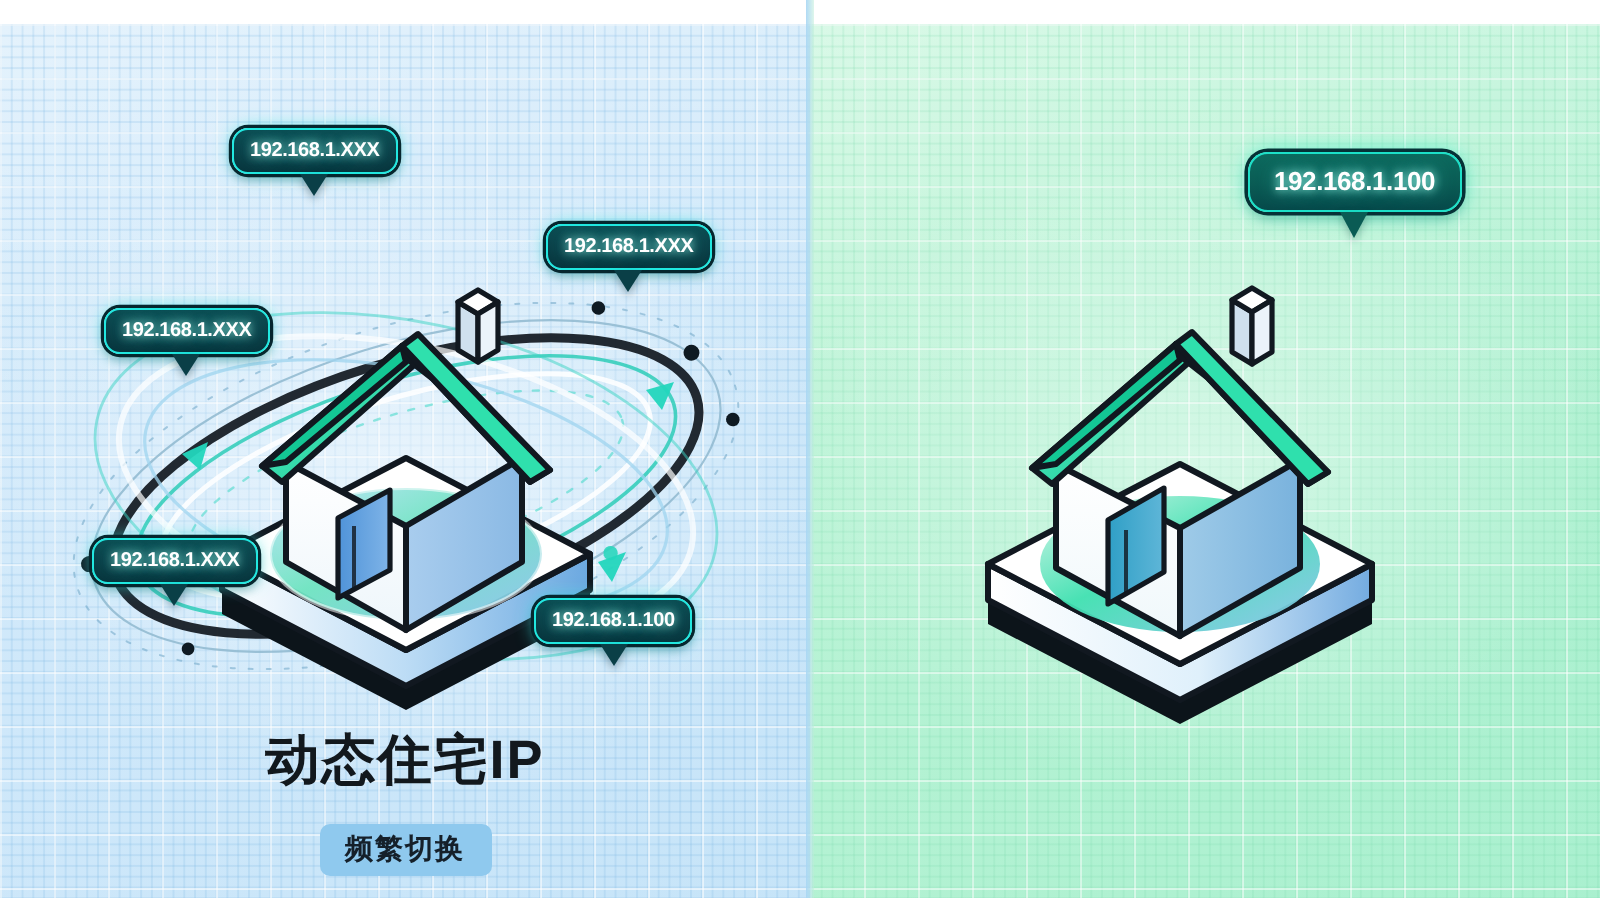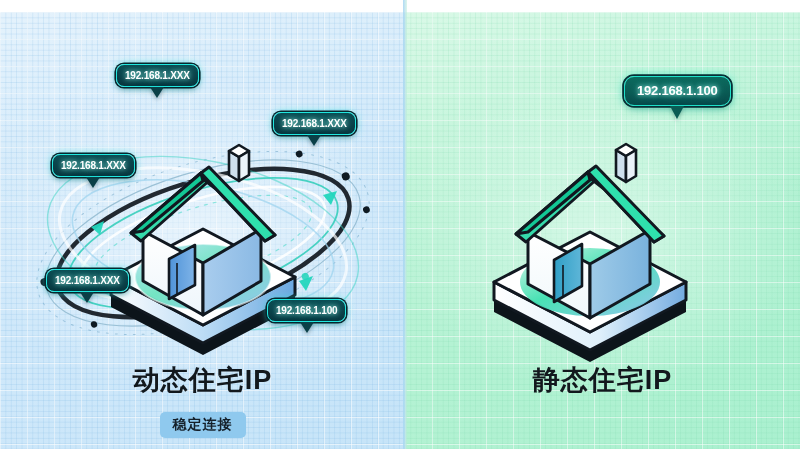--- a/index.html
+++ b/index.html
@@ -219,21 +219,21 @@
       <div class="tail"></div>
     </div>
     <div class="ipbadge skin-dark" style="left:267px;top:287px;">
       <div class="bubble">192.168.1.100</div>
       <div class="tail"></div>
     </div>
 
     <div class="caption" style="top:350px;">
       <div class="title">动态住宅IP</div>
       <div class="pillwrap">
-        <span class="pill pill-blue">稳定连接</span>
+        <span class="pill pill-blue">频繁切换</span>
       </div>
     </div>
   </div>
 
   <div class="panel panel-right">
     <div class="grid green"></div>
     <div class="vignette"></div>
 
     <svg class="scene" viewBox="0 0 395 449">
       <defs>
@@ -289,21 +289,20 @@
         <path d="M46,-90 L46,-64 L36,-58 L36,-84 Z" fill="#ebf3fa" stroke="#111820" stroke-width="2.6" stroke-linejoin="round"></path>
 
         <path d="M-74,-6 L-2,-68 L8,-62 L-64,2 Z" fill="url(#roofGr)" stroke="#111820" stroke-width="3" stroke-linejoin="round"></path>
         <path d="M-2,-68 L-74,-6 L-62,-8 L0,-60 Z" fill="#13c795" stroke="#111820" stroke-width="3" stroke-linejoin="round"></path>
         <path d="M-2,-68 L0,-62 L74,-4 L64,2 Z" fill="url(#roofGr2)" stroke="#111820" stroke-width="3" stroke-linejoin="round"></path>
         <path d="M-2,-68 L64,2 L74,-4 L6,-74 Z" fill="#2fe0ad" stroke="#111820" stroke-width="3" stroke-linejoin="round"></path>
       </g>
     </svg>
 
     <div class="caption" style="top:350px;">
-      <div class="title">静态住宅IP</div>
     </div>
   </div>
 
   <div class="seam"></div>
 
   <div class="ipbadge skin-green badge-big" style="left:624px;top:76px;">
     <div class="bubble">192.168.1.100</div>
     <div class="tail"></div>
   </div>
 

